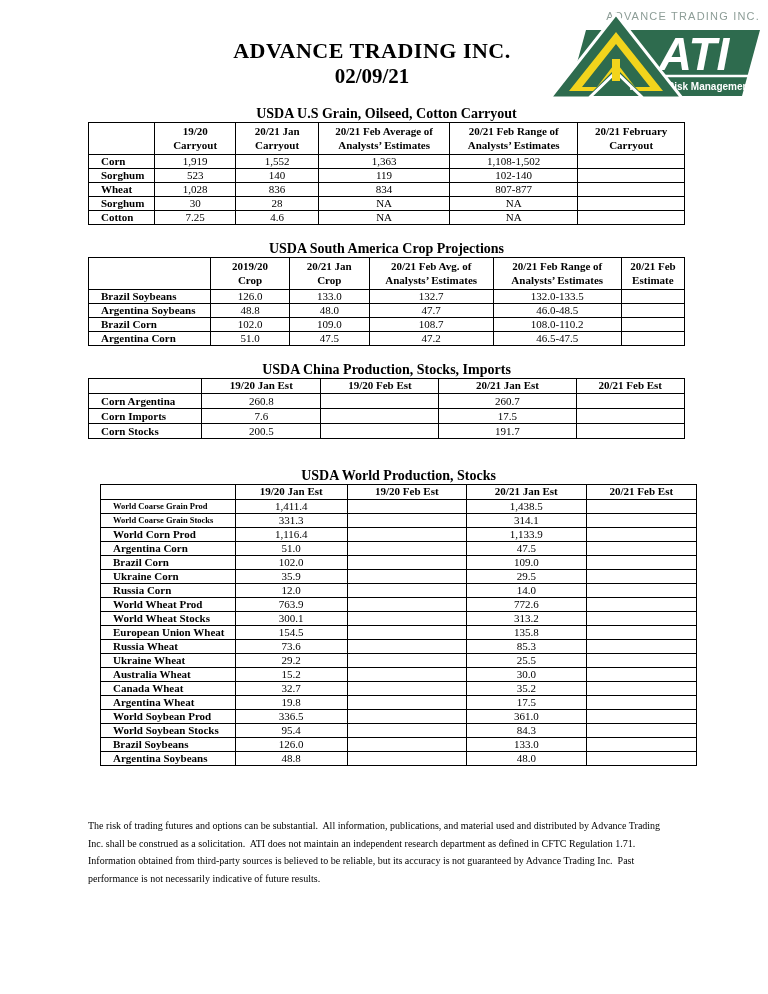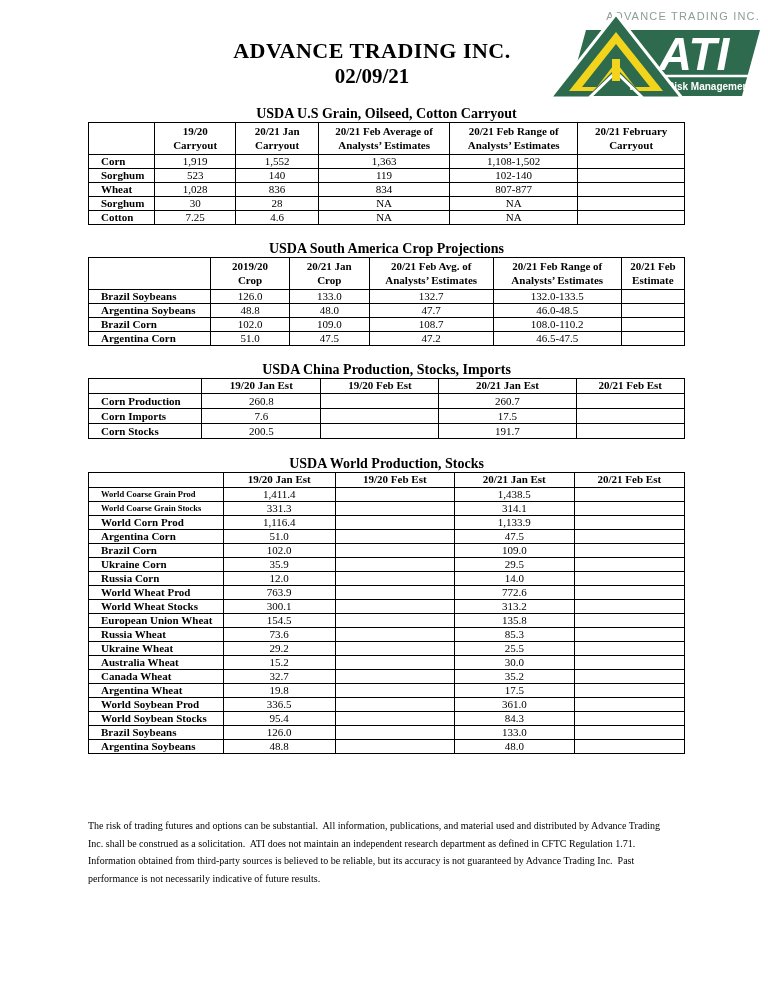--- a/index.html
+++ b/index.html
@@ -13,21 +13,21 @@
   .doc-title-block { position: absolute; top: 38px; left: 0; width: 744px; text-align: center; }
   .doc-title { font-size: 22px; font-weight: bold; line-height: 26px; letter-spacing: 0.5px; }
   .doc-date  { font-size: 21px; font-weight: bold; line-height: 25px; }
 
   .logo { position: absolute; left: 544px; top: 6px; width: 218px; height: 94px; }
 
   .tbl-section { position: absolute; left: 88px; width: 597px; }
   #tsec0 { top: 106px; }
   #tsec1 { top: 241px; }
   #tsec2 { top: 362px; }
-  #tsec3 { top: 456px; }
+  #tsec3 { top: 468px; margin-left: 12px; }
   .tbl-title { font-size: 14px; font-weight: bold; text-align: center; height: 16px; line-height: 15px; }
 
   table { border-collapse: collapse; width: 597px; table-layout: fixed; }
   th, td { border: 1px solid #000; padding: 0 2px; overflow: hidden; }
   th { font-size: 11px; font-weight: bold; text-align: center; white-space: pre-line; line-height: 1.2; }
   td { font-size: 11px; line-height: 1.1; }
   td.label { font-weight: bold; text-align: left; padding-left: 12px; white-space: nowrap; }
   td.label.small { font-size: 8.5px; }
   td.val { text-align: center; }
   .hdr2 th { height: 32px; }
@@ -212,21 +212,21 @@
           <tr>
             <th></th>
             <th>19/20 Jan Est</th>
             <th>19/20 Feb Est</th>
             <th>20/21 Jan Est</th>
             <th>20/21 Feb Est</th>
           </tr>
         </thead>
       <tbody>
           <tr>
-            <td class="label">Corn Production</td>
+            <td class="label">Corn Argentina</td>
             <td class="val">260.8</td>
             <td class="val"></td>
             <td class="val">260.7</td>
             <td class="val"></td>
           </tr>
           <tr>
             <td class="label">Corn Imports</td>
             <td class="val">7.6</td>
             <td class="val"></td>
             <td class="val">17.5</td>

